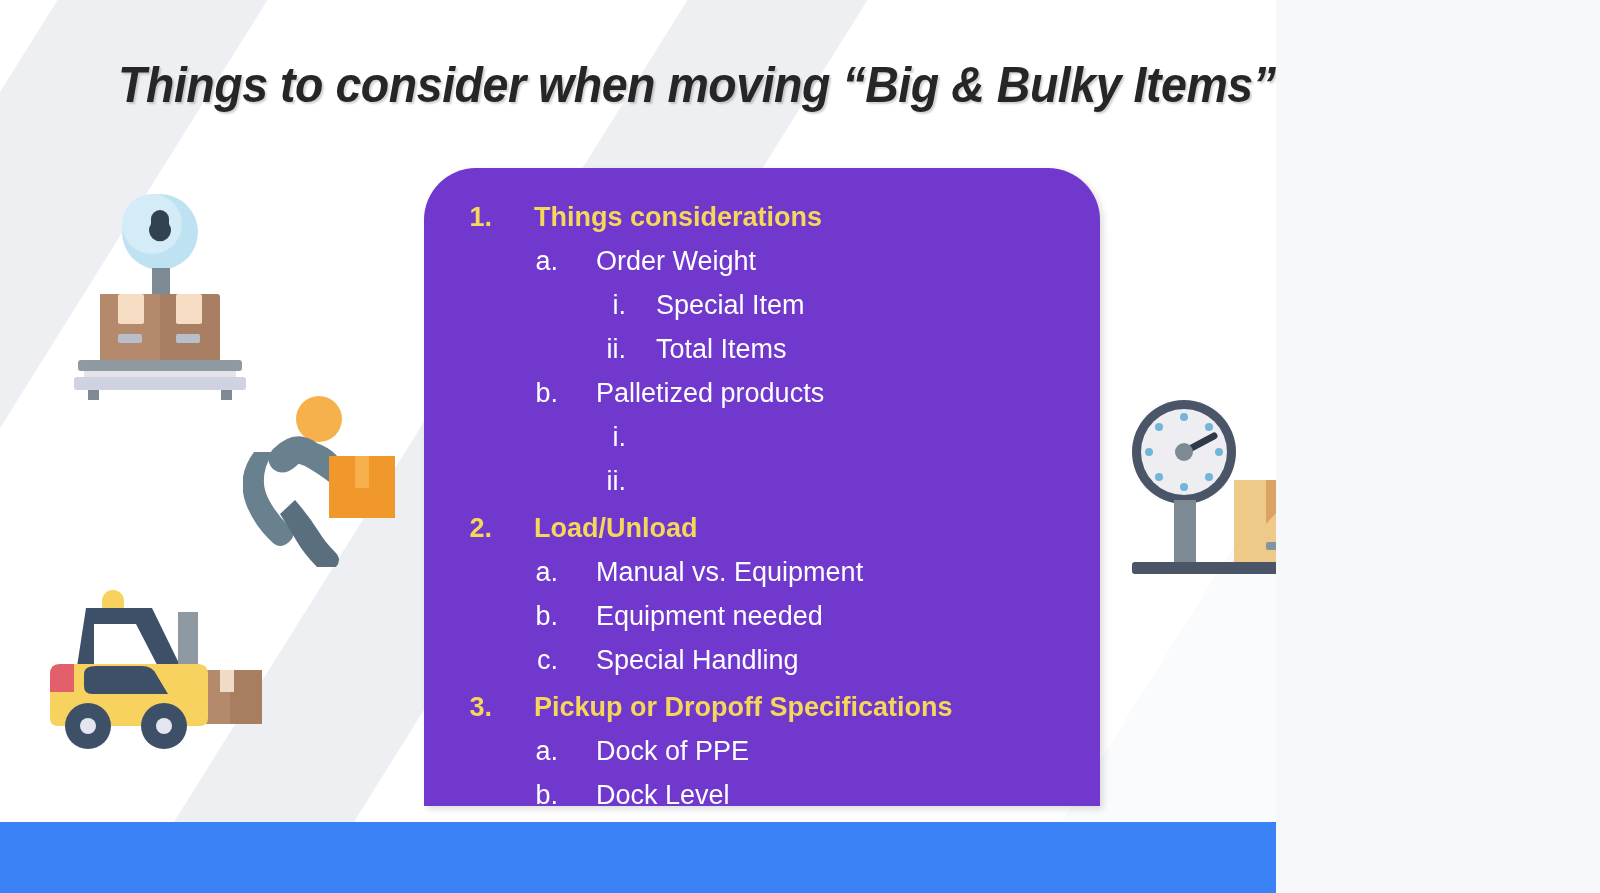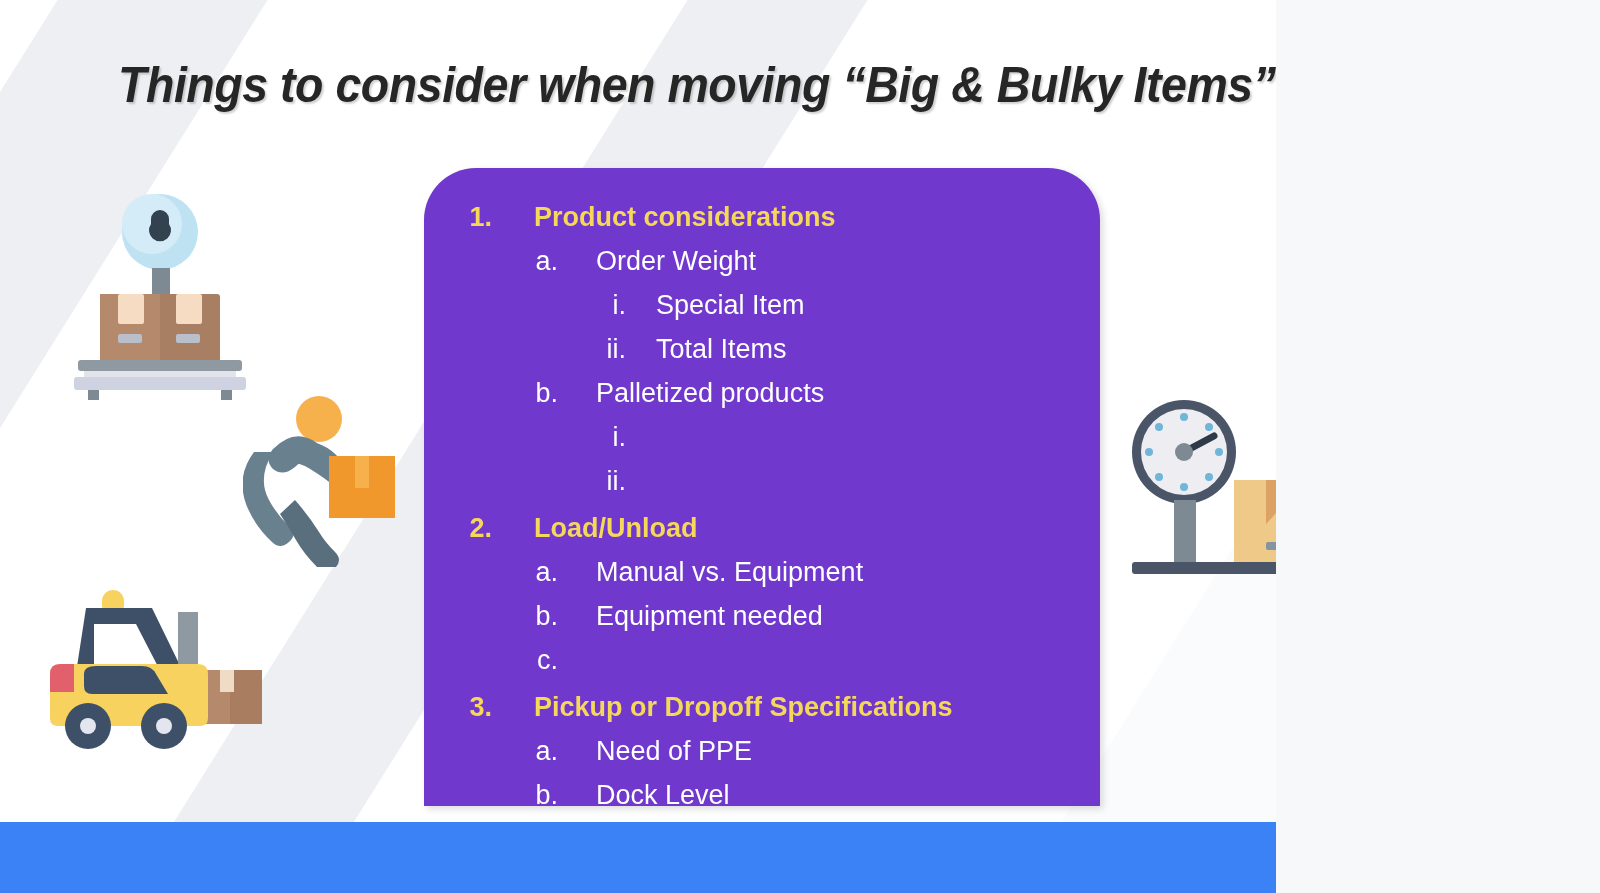--- a/index.html
+++ b/index.html
@@ -211,21 +211,21 @@
     <circle cx="104" cy="56" r="32" fill="#D9D9E6"></circle>
     <circle cx="99" cy="52" r="27" fill="#FAFAFC"></circle>
     <rect x="86" y="40" width="36" height="34" fill="#B08F78"></rect>
     <path d="M86 40 h36 v34 h-20 z" fill="#A07E68"></path>
     <rect x="99" y="40" width="10" height="13" fill="#F0DCC6"></rect>
   </svg>
 
   <div class="card" id="listCard">
       <div class="li lvl1">
         <span class="mk">1.</span>
-        <span class="tx">Product considerations</span>
+        <span class="tx">Things considerations</span>
       </div>
       <div class="li lvl2">
         <span class="mk">a.</span>
         <span class="tx">Order Weight</span>
       </div>
       <div class="li lvl3">
         <span class="mk">i.</span>
         <span class="tx">Special Item</span>
       </div>
       <div class="li lvl3">
@@ -249,28 +249,29 @@
       <div class="li lvl2">
         <span class="mk">a.</span>
         <span class="tx">Manual vs. Equipment</span>
       </div>
       <div class="li lvl2">
         <span class="mk">b.</span>
         <span class="tx">Equipment needed</span>
       </div>
       <div class="li lvl2">
         <span class="mk">c.</span>
+        <span class="tx">Special Handling</span>
       </div>
       <div class="li lvl1">
         <span class="mk">3.</span>
         <span class="tx">Pickup or Dropoff Specifications</span>
       </div>
       <div class="li lvl2">
         <span class="mk">a.</span>
-        <span class="tx">Need of PPE</span>
+        <span class="tx">Dock of PPE</span>
       </div>
       <div class="li lvl2">
         <span class="mk">b.</span>
         <span class="tx">Dock Level</span>
       </div>
     </div>
 
   <div class="footer">
     <div class="logo">
       <span class="logo-word">PARTRUNNE</span>

